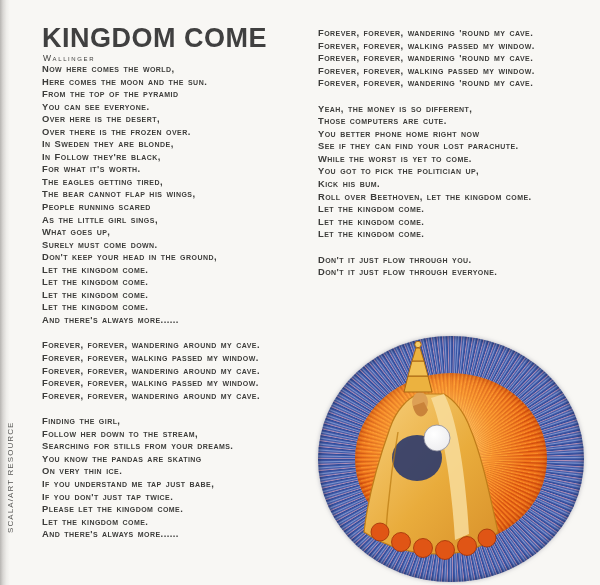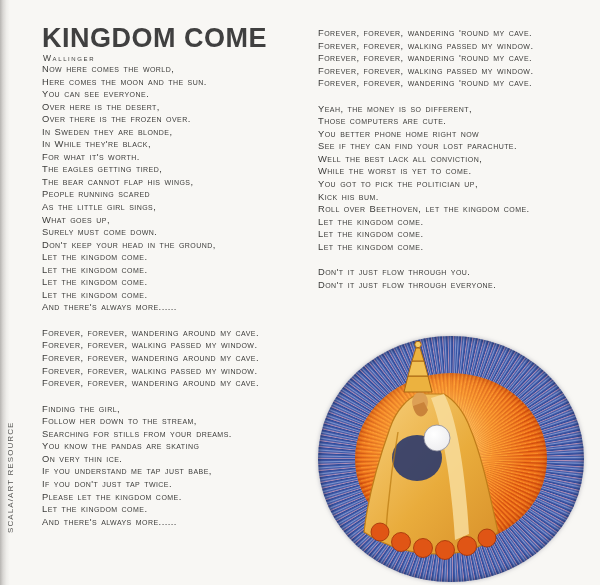--- a/index.html
+++ b/index.html
@@ -35,21 +35,21 @@
     margin:0; padding:0;
     font-size:27px; line-height:24px; font-weight:bold;
     letter-spacing:0.5px; color:#404040;
   }
   .artist {
     margin:3px 0 0 1px;
     font-size:8.5px; line-height:10px;
     font-variant:small-caps; letter-spacing:1.6px; color:#3d3d3b;
   }
 
-  .stanza { margin:0 0 13px 0; }
+  .stanza { margin:0 0 13px 0;font-weight:bold; }
   .col-left .stanza:first-of-type { margin-top:9px; }
   .line {
     font-size:9.4px; line-height:12.55px;
     font-variant:small-caps;
     letter-spacing:0.45px; word-spacing:1px;
     color:#3c3c3a;
     white-space:nowrap;
   }
 
   
@@ -82,25 +82,26 @@
   <div class="credit">SCALA/ART RESOURCE</div>
 
   <div class="col col-left">
     <h1 class="title">KINGDOM COME</h1>
     <div class="artist">Wallinger</div>
 
     <div class="stanza">
 
     <div class="line">Now here comes the world,</div>
         <div class="line">Here comes the moon and the sun.</div>
+        <div class="line">From the top of the pyramid</div>
         <div class="line">You can see everyone.</div>
         <div class="line">Over here is the desert,</div>
         <div class="line">Over there is the frozen over.</div>
         <div class="line">In Sweden they are blonde,</div>
-        <div class="line">In While they're black,</div>
+        <div class="line">In Follow they're black,</div>
         <div class="line">For what it's worth.</div>
         <div class="line">The eagles getting tired,</div>
         <div class="line">The bear cannot flap his wings,</div>
         <div class="line">People running scared</div>
         <div class="line">As the little girl sings,</div>
         <div class="line">What goes up,</div>
         <div class="line">Surely must come down.</div>
         <div class="line">Don't keep your head in the ground,</div>
         <div class="line">Let the kingdom come.</div>
         <div class="line">Let the kingdom come.</div>
@@ -139,21 +140,20 @@
         <div class="line">Forever, forever, wandering 'round my cave.</div>
         <div class="line">Forever, forever, walking passed my window.</div>
         <div class="line">Forever, forever, wandering 'round my cave.</div>
       </div>
     <div class="stanza">
 
     <div class="line">Yeah, the money is so different,</div>
         <div class="line">Those computers are cute.</div>
         <div class="line">You better phone home right now</div>
         <div class="line">See if they can find your lost parachute.</div>
-        <div class="line">Well the best lack all conviction,</div>
         <div class="line">While the worst is yet to come.</div>
         <div class="line">You got to pick the politician up,</div>
         <div class="line">Kick his bum.</div>
         <div class="line">Roll over Beethoven, let the kingdom come.</div>
         <div class="line">Let the kingdom come.</div>
         <div class="line">Let the kingdom come.</div>
         <div class="line">Let the kingdom come.</div>
       </div>
     <div class="stanza">
 

